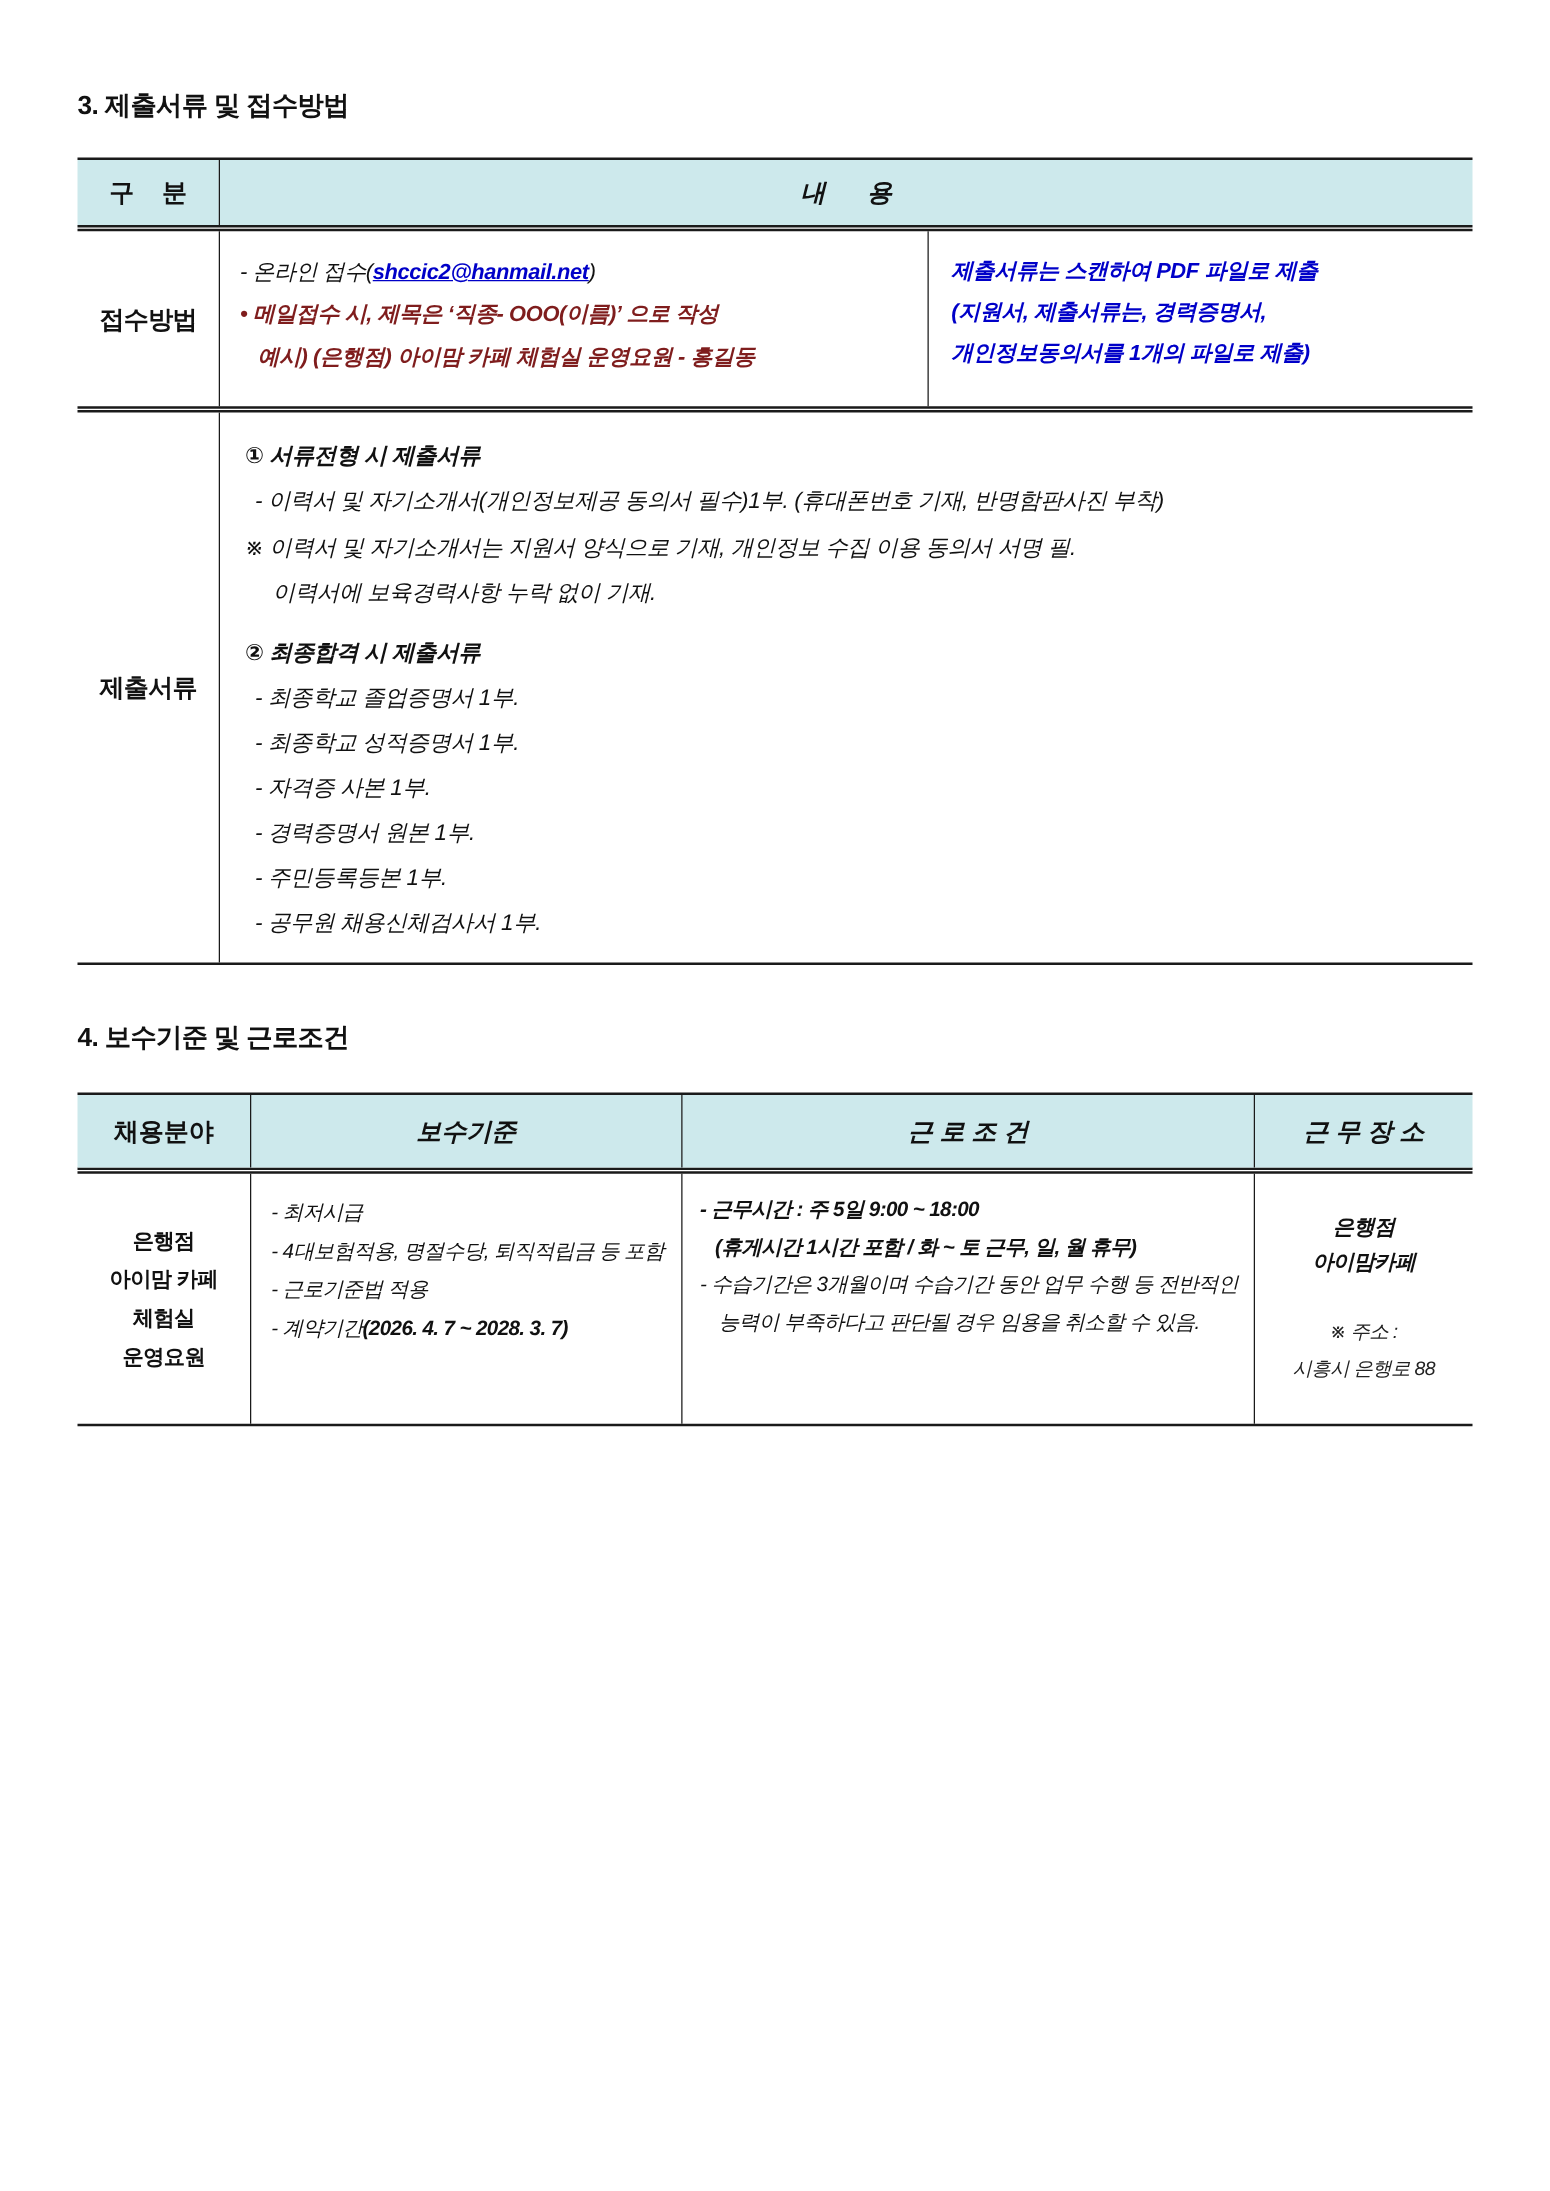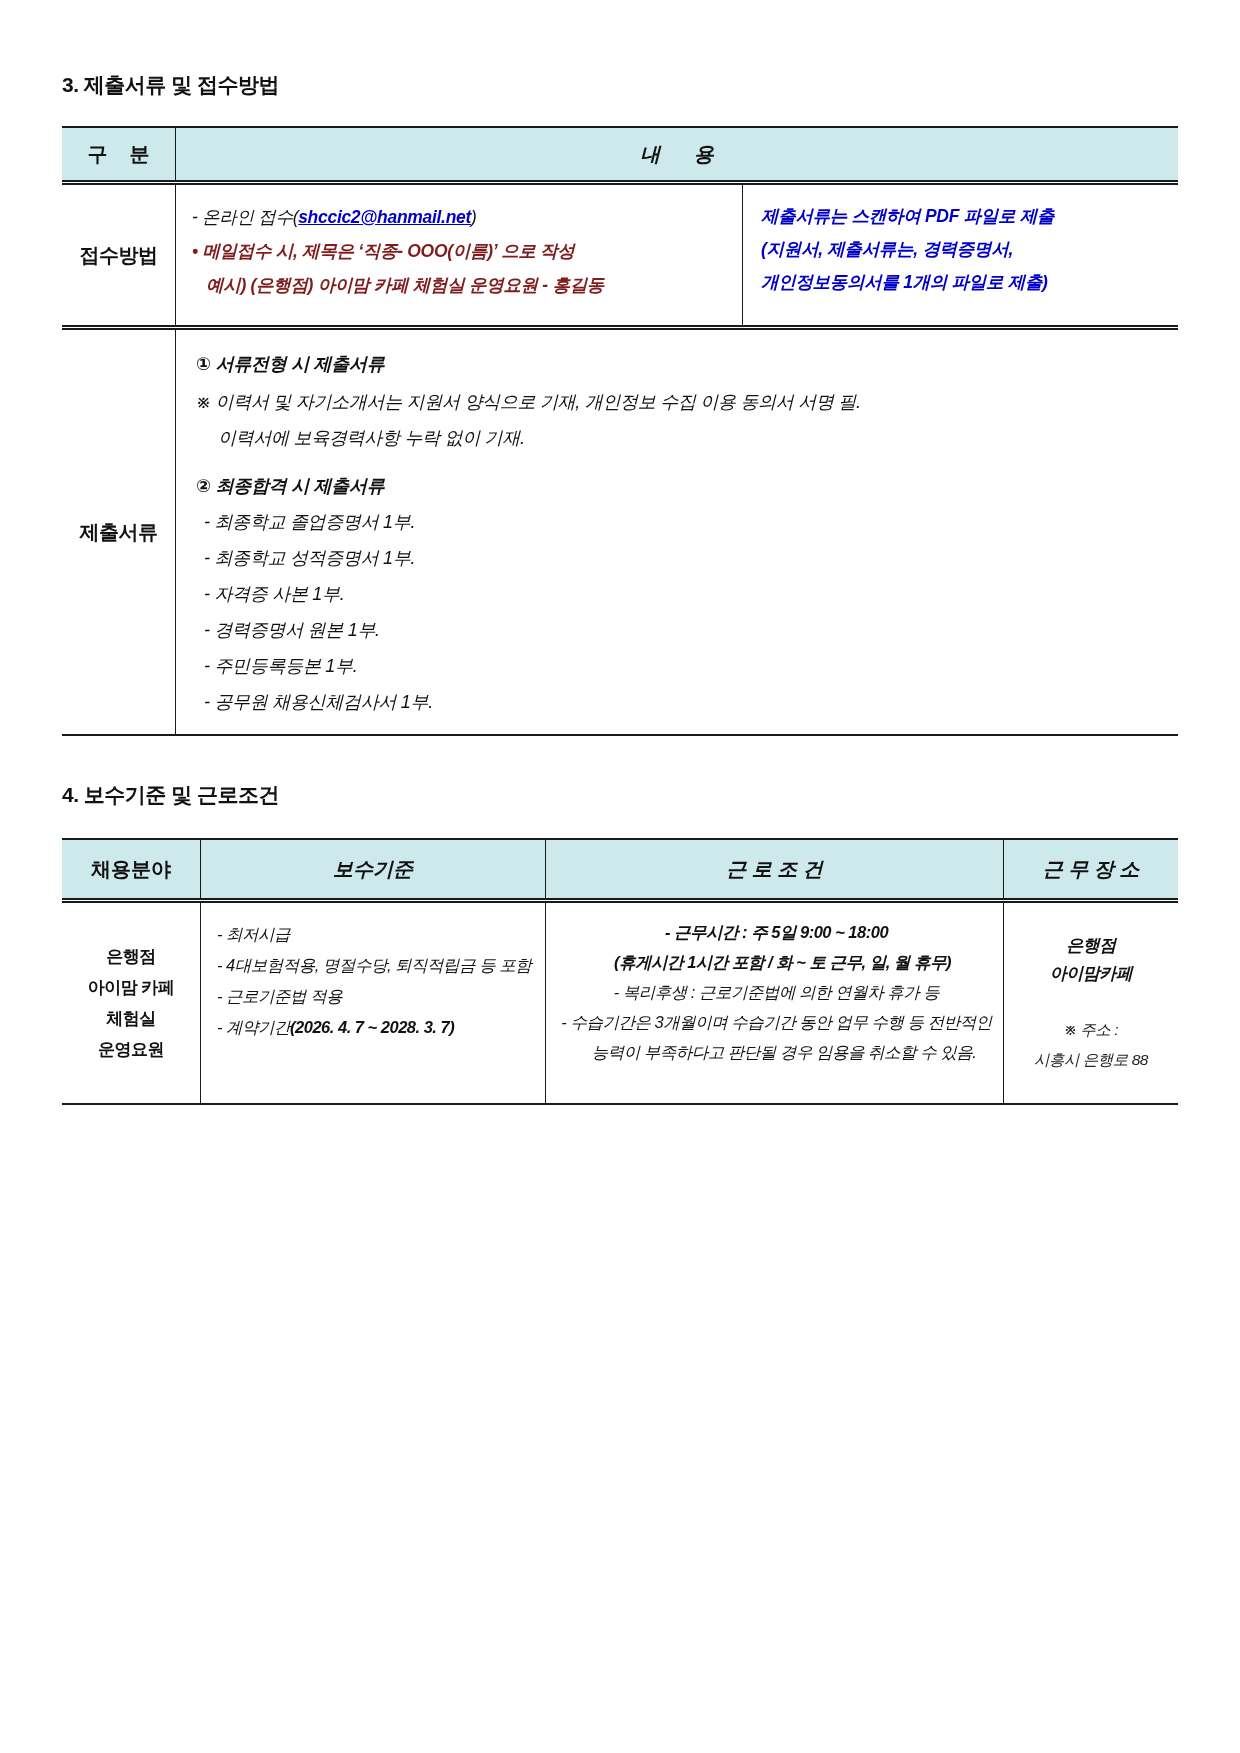--- a/index.html
+++ b/index.html
@@ -59,21 +59,21 @@
   .t2-c3{width:458px;flex:none;}
   .t2-c4{flex:1;}
   .t2-hdr{height:58px;}
   .t2-body{min-height:200px;}
 
   .field-cell{
     display:flex;flex-direction:column;align-items:center;justify-content:center;
     font-size:17px;font-weight:bold;line-height:31px;letter-spacing:-0.5px;text-align:center;
   }
   .pay-cell{padding:16px 8px 10px 16px;font-size:16.5px;line-height:31px;letter-spacing:-0.5px;}
-  .work-cell{padding:14px 10px 10px 14px;font-size:16.5px;line-height:30px;letter-spacing:-0.5px;text-align:center;}
+  .work-cell{padding:14px 10px 10px 14px;font-size:16.5px;line-height:30px;letter-spacing:-0.5px;}
   .place-cell{
     display:flex;flex-direction:column;align-items:center;justify-content:center;
     font-size:17px;line-height:28px;text-align:center;letter-spacing:-0.5px;
   }
   .place-name{font-weight:bold;}
   .place-note{font-size:15.5px;color:#222;margin-top:2px;}
   .place-gap{height:26px;}
   .hang{padding-left:15px;text-indent:-15px;}
   .bold{font-weight:bold;}
   .windent{padding-left:12px;}
@@ -106,20 +106,21 @@
           <div>제출서류는 스캔하여 PDF 파일로 제출</div>
           <div>(지원서, 제출서류는, 경력증명서,</div>
           <div>개인정보동의서를 1개의 파일로 제출)</div>
         </div>
       </div>
 
       <div class="trow">
         <div class="cell t1-c1 label-cell">제출서류</div>
         <div class="cell t1-c3 vline docs-body">
           <div class="group-title">① 서류전형 시 제출서류</div>
+          <div class="doc-item">- 이력서 및 자기소개서(개인정보제공 동의서 필수)1부. (휴대폰번호 기재, 반명함판사진 부착)</div>
           <div class="note">※ 이력서 및 자기소개서는 지원서 양식으로 기재, 개인정보 수집 이용 동의서 서명 필.</div>
           <div class="note2">이력서에 보육경력사항 누락 없이 기재.</div>
           <div class="group-title gt2">② 최종합격 시 제출서류</div>
           <div class="doc-item">- 최종학교 졸업증명서 1부.</div>
           <div class="doc-item">- 최종학교 성적증명서 1부.</div>
           <div class="doc-item">- 자격증 사본 1부.</div>
           <div class="doc-item">- 경력증명서 원본 1부.</div>
           <div class="doc-item">- 주민등록등본 1부.</div>
           <div class="doc-item">- 공무원 채용신체검사서 1부.</div>
         </div>
@@ -148,21 +149,20 @@
           <div class="hang">- 최저시급</div>
           <div class="hang">- 4대보험적용, 명절수당, 퇴직적립금 등 포함</div>
           <div class="hang">- 근로기준법 적용</div>
           <div class="hang">
             <span>- 계약기간</span><span class="bold">(2026. 4. 7 ~ 2028. 3. 7)</span>
           </div>
         </div>
         <div class="cell t2-c3 vline work-cell">
           <div class="hang bold">- 근무시간 : 주 5일 9:00 ~ 18:00</div>
           <div class="windent bold">(휴게시간 1시간 포함 / 화 ~ 토 근무, 일, 월 휴무)</div>
-          <div class="hang">- 복리후생 : 근로기준법에 의한 연월차 휴가 등</div>
           <div class="hang">- 수습기간은 3개월이며 수습기간 동안 업무 수행 등 전반적인 능력이 부족하다고 판단될 경우 임용을 취소할 수 있음.</div>
         </div>
         <div class="cell t2-c4 vline place-cell">
           <div class="place-name">은행점</div>
           <div class="place-name">아이맘카페</div>
           <div class="place-gap"></div>
           <div class="place-note">※ 주소 :</div>
           <div class="place-note">시흥시 은행로 88</div>
         </div>
       </div>

